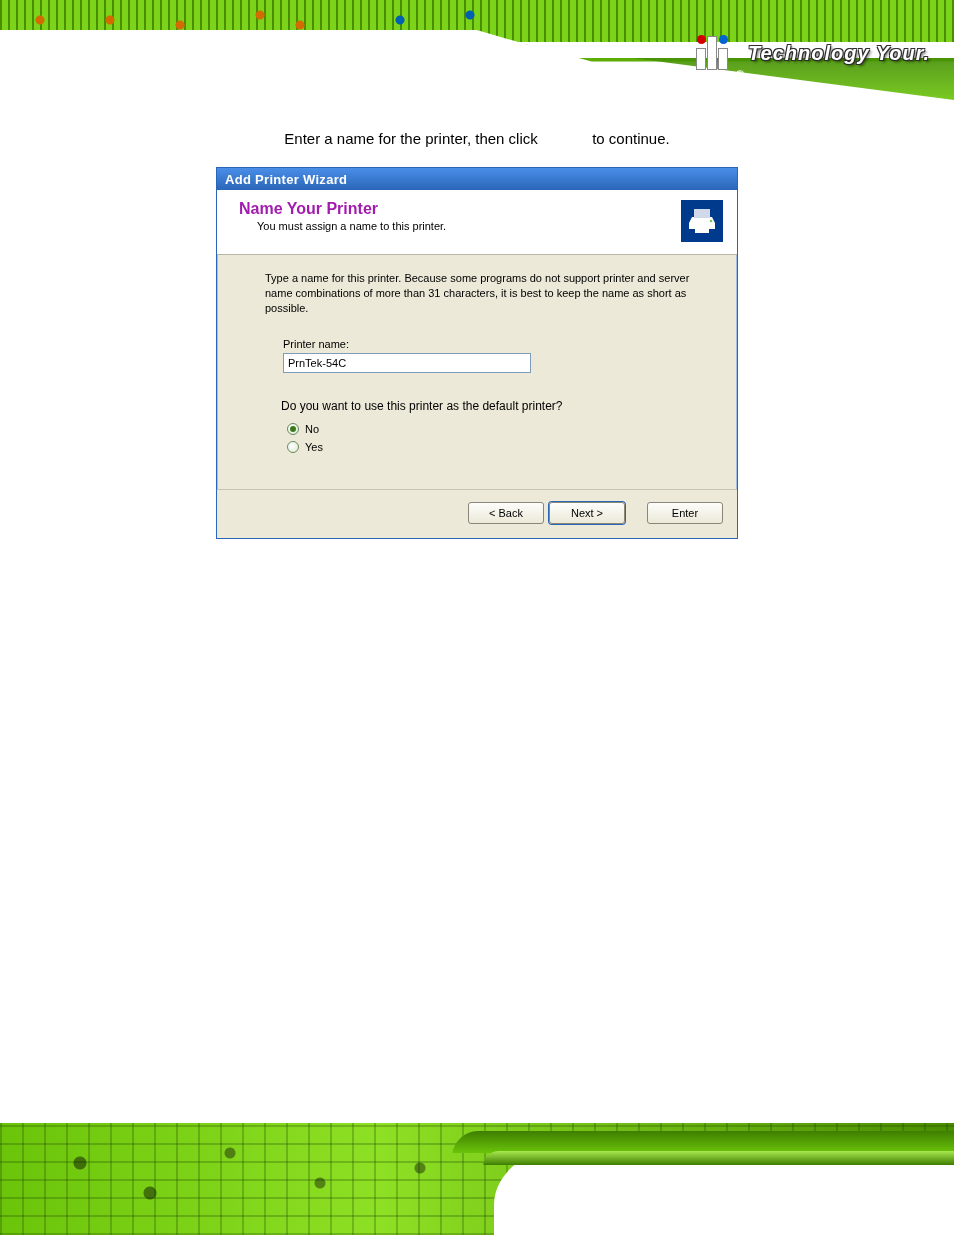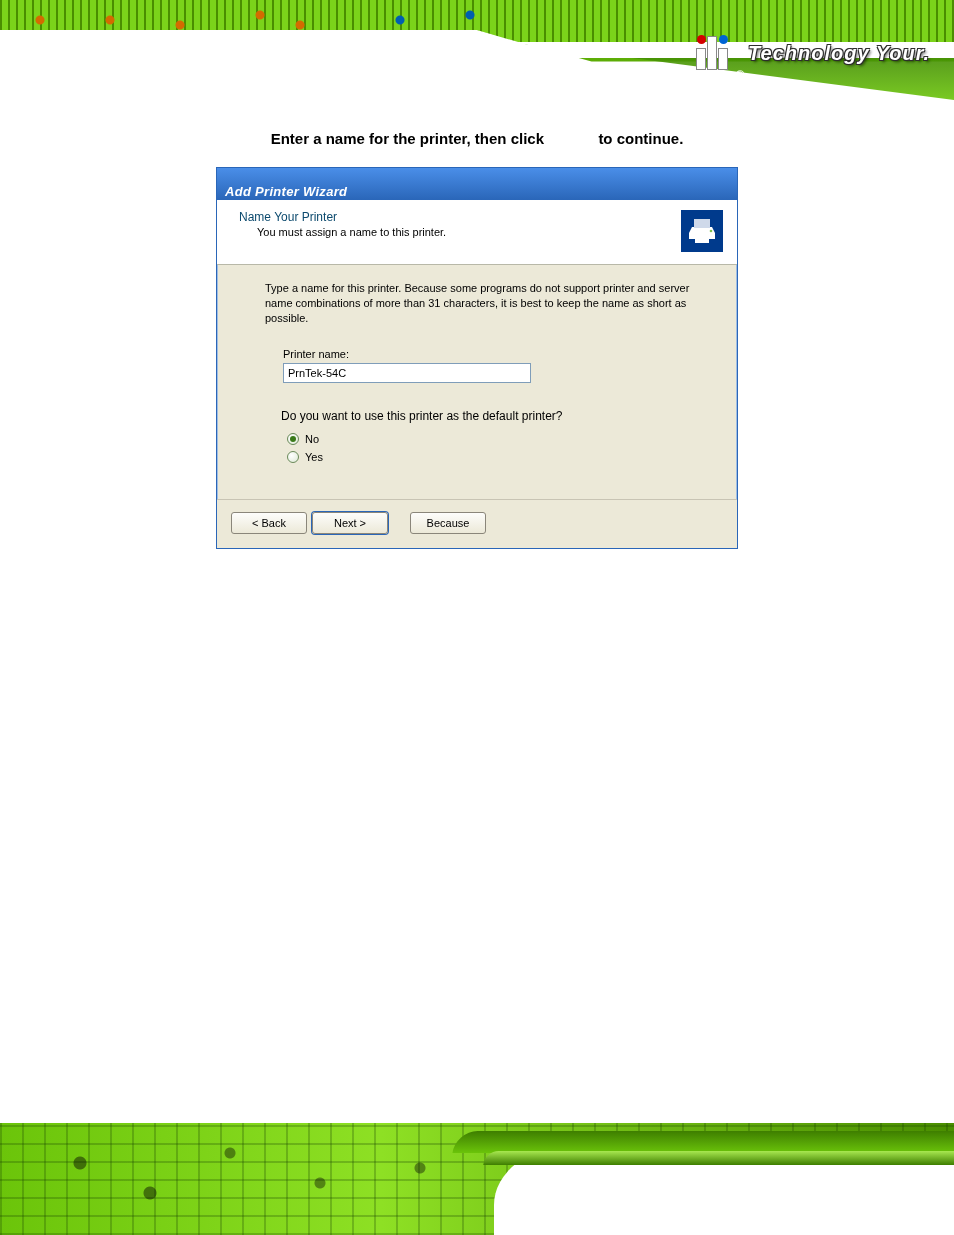--- a/index.html
+++ b/index.html
@@ -38,45 +38,45 @@
   .logo-mark .b3 { height:22px; }
   .logo-mark .dot { position:absolute; width:9px; height:9px; border-radius:50%; }
   .dot.red { background:#d40000; left:-11px; top:-2px; }
   .dot.blue { background:#0064d4; left:11px; top:-2px; }
   .logo-text { color:#fff; font-weight:900; font-style:italic; font-size:20px; letter-spacing:1px;
     text-shadow: -1px -1px 0 #2e2e2e, 1px -1px 0 #2e2e2e, -1px 1px 0 #2e2e2e, 1px 1px 0 #2e2e2e, 2px 2px 3px rgba(0,0,0,.6); }
   .logo-r { font-size:11px; color:#fff; font-weight:bold; margin-right:-4px; margin-bottom:-10px; align-self:flex-end; }
 
   
   .page-body { position:absolute; top:130px; left:0; width:954px; }
-  .instruction-row { text-align:center; font-size:15px; color:#000; margin-bottom:20px;font-weight:bold; }
+  .instruction-row { text-align:center; font-size:15px; color:#000; margin-bottom:20px; }
   .instruction-row .gap { display:inline-block; width:46px; }
 
   
   .dialog { width:522px; margin:14px auto 0; border:1px solid #2a66b8; background:#ece9d8; box-shadow:0 0 0 1px #9fbde3 inset; font-size:11px; }
-  .titlebar { height:22px; background:linear-gradient(#4a8ee8,#2a66b8); color:#fff; font-weight:bold; font-size:13px; padding:16px 8px; letter-spacing:.3px;font-style:italic; }
+  .titlebar { height:22px; background:linear-gradient(#4a8ee8,#2a66b8); color:#fff; font-weight:bold; font-size:13px; padding:4px 8px; letter-spacing:.3px; }
   .header { background:#fff; border-bottom:1px solid #b8b8a8; padding:10px 14px 12px 22px; display:flex; justify-content:space-between; align-items:flex-start; }
   .header-text { }
-  .header-title { font-weight:normal; font-size:12px; color:#0c4a6e; }
+  .header-title { font-weight:bold; font-size:16px; color:#a21caf; }
   .header-sub { font-size:11px; color:#000; margin:2px 0 0 18px; }
   .header-icon { width:42px; height:42px; background:#003a8c; display:flex; align-items:center; justify-content:center; }
   .header-icon svg { width:32px; height:32px; }
 
   .content { padding:16px 34px 30px 48px; color:#000; }
   .content p.desc { font-size:11px; line-height:1.35; margin-bottom:22px; max-width:440px; }
   .field-label { font-size:11px; margin:0 0 3px 18px; }
   .text-input { margin-left:18px; width:248px; height:20px; border:1px solid #7f9db9; background:#fff; font-size:11px; padding:2px 4px; font-family:Liberation Sans, sans-serif; }
 
   .question { font-size:12px; margin:26px 0 10px 16px; }
   .radios { margin-left:22px; }
   .radio-row { display:flex; align-items:center; gap:6px; margin-bottom:6px; font-size:11px; }
   .radio { width:12px; height:12px; border:1px solid #6a8a5a; border-radius:50%; background:radial-gradient(circle at 35% 35%, #fff, #dde8d4); position:relative; }
   .radio.checked::after { content:""; position:absolute; top:2px; left:2px; width:6px; height:6px; border-radius:50%; background:#3a7a1a; }
 
-  .button-row { background:#ece9d8; border-top:1px solid #c8c4b4; padding:12px 14px 14px; display:flex; gap:5px; }
+  .button-row { background:#ece9d8; border-top:1px solid #c8c4b4; padding:12px 14px 14px; display:flex; justify-content:flex-end; gap:5px; }
   .btn { width:76px; height:22px; font-size:11px; font-family:inherit; background:linear-gradient(#fdfdfb,#ece9d8); border:1px solid #8a867a; border-radius:3px; cursor:pointer; }
   .btn.default { box-shadow:0 0 0 1px #2a66b8; }
   .btn-gap { width:12px; }
 
   
   .banner-bottom { position:absolute; bottom:0; left:0; width:954px; height:120px; }
   .pcb-strip-bot { position:absolute; bottom:0; left:0; width:954px; height:112px;
     background:
       radial-gradient(circle at 80px 40px, rgba(0,0,0,.45) 6px, transparent 7px),
       radial-gradient(circle at 150px 70px, rgba(0,0,0,.45) 6px, transparent 7px),
@@ -158,21 +158,21 @@
           <span class="radio"></span>
           <span>Yes</span>
         </div>
       </div>
     </div>
 
     <div class="button-row">
       <button class="btn">&lt; Back</button>
       <button class="btn default">Next &gt;</button>
       <span class="btn-gap"></span>
-      <button class="btn">Because</button>
+      <button class="btn">Enter</button>
     </div>
   </div>
 
 </div>
 
 <div class="banner-bottom">
   <div class="pcb-strip-bot"></div>
   <div class="swoosh-bot-white"></div>
 </div>
 

